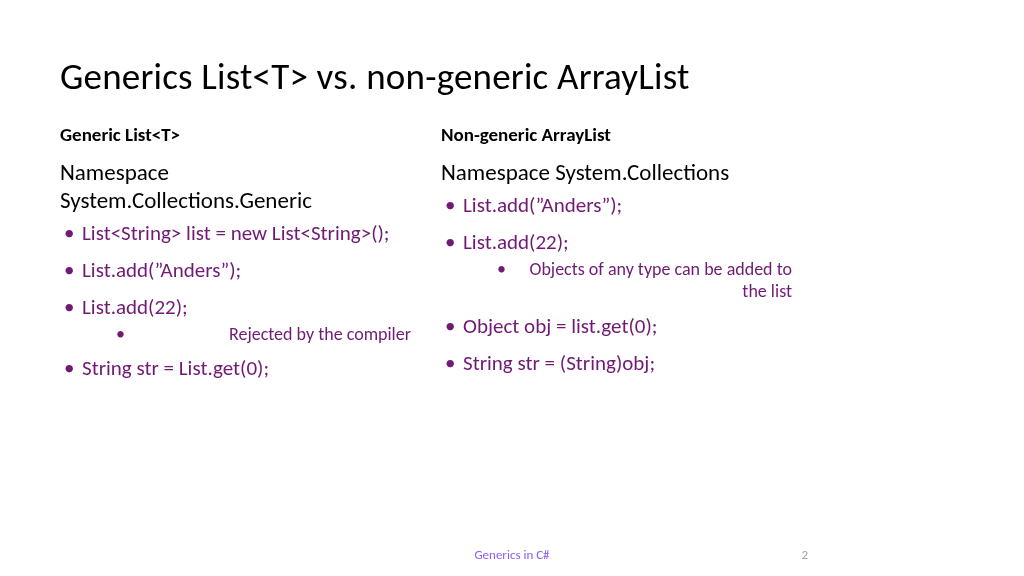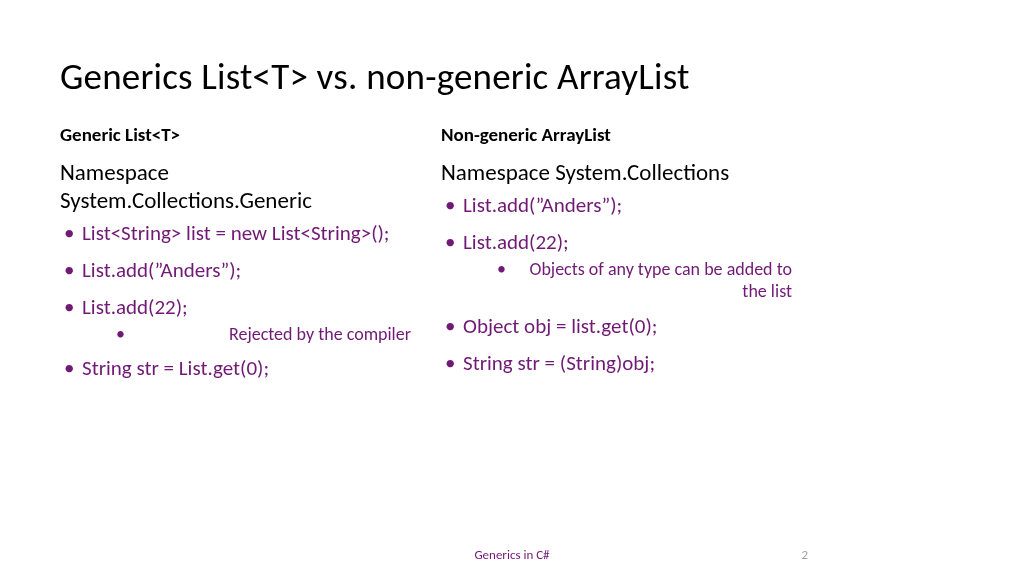--- a/index.html
+++ b/index.html
@@ -86,21 +86,21 @@
       position: absolute;
       bottom: 14px;
       left: 0;
       width: 1024px;
       display: flex;
       justify-content: center;
       align-items: center;
     }
     .footer-text {
       font-size: 13px;
-      color: #701a75;
+      color: #8b5cf6;
       text-align: center;
     }
     .page-num {
       position: absolute;
       right: 72px;
       bottom: 14px;
       font-size: 13px;
       color: #a0a0a0;
     }
   </style>

